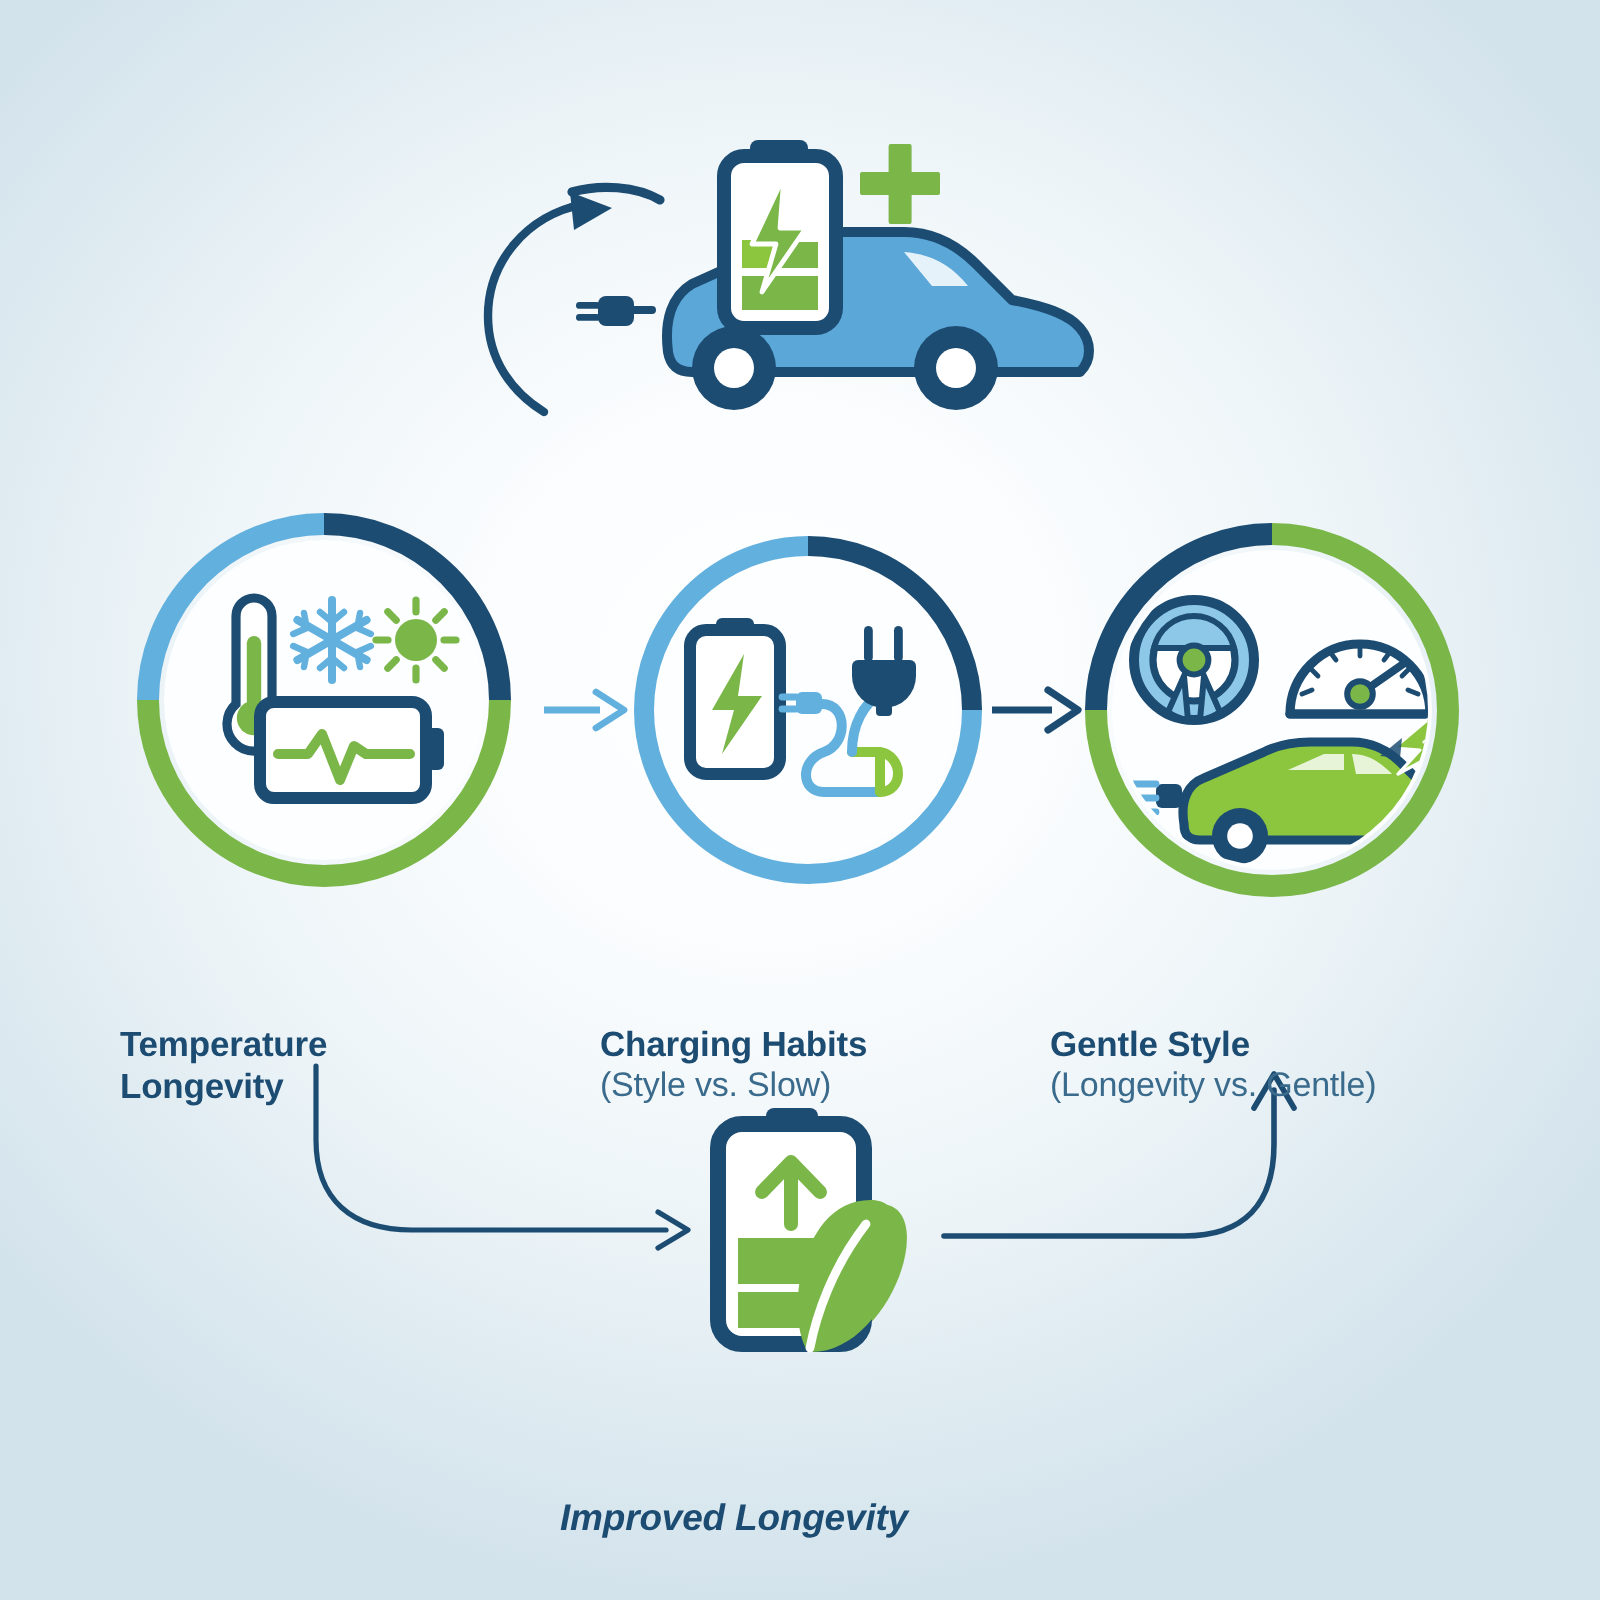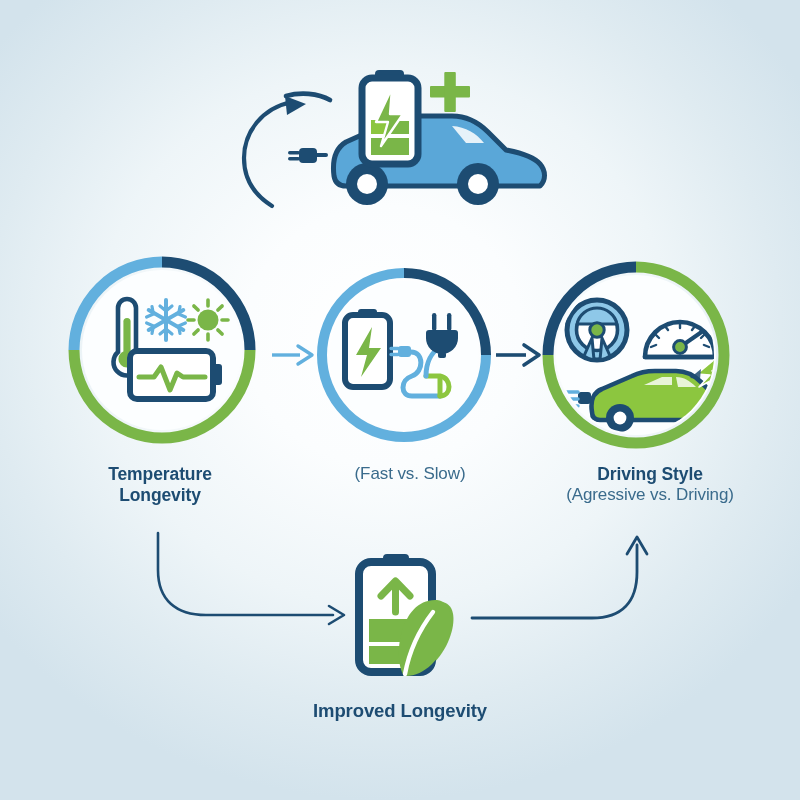--- a/index.html
+++ b/index.html
@@ -28,24 +28,25 @@
   .layer {
     position: absolute;
     left: 0;
     top: 0;
     width: 800px;
     height: 800px;
   }
   
   .node-label {
     position: absolute;
-    text-align: center;
+    text-align: left;
     color: #1d4d73;
     line-height: 1.22;
     letter-spacing: -0.1px;
+    margin-top: 48px;
   }
   .node-label .title {
     display: block;
     font-weight: bold;
     font-size: 17.5px;
     color: #1d4c72;
   }
   .node-label .sub {
     display: block;
     font-weight: normal;
@@ -67,20 +68,21 @@
     top: 464px;
     width: 250px;
   }
   #label-outcome {
     left: 280px;
     top: 700px;
     width: 240px;
   }
   #label-outcome .title {
     font-size: 18.5px;
+    font-style: italic;
   }
 </style>
 </head>
 <body>
 
 <div id="infographic">
 
   <svg class="layer" viewBox="0 0 800 800">
 
     <defs>
@@ -344,25 +346,26 @@
     </g>
 
   </svg>
 
   <div class="node-label" id="label-temperature">
     <span class="title">Temperature</span>
     <span class="title">Longevity</span>
   </div>
 
   <div class="node-label" id="label-charging">
-    <span class="sub">(Fast vs. Slow)</span>
+    <span class="title">Charging Habits</span>
+    <span class="sub">(Style vs. Slow)</span>
   </div>
 
   <div class="node-label" id="label-driving">
-    <span class="title">Driving Style</span>
-    <span class="sub">(Agressive vs. Driving)</span>
+    <span class="title">Gentle Style</span>
+    <span class="sub">(Longevity vs. Gentle)</span>
   </div>
 
   <div class="node-label" id="label-outcome">
     <span class="title">Improved Longevity</span>
   </div>
 
 </div>
 
 </body></html>

